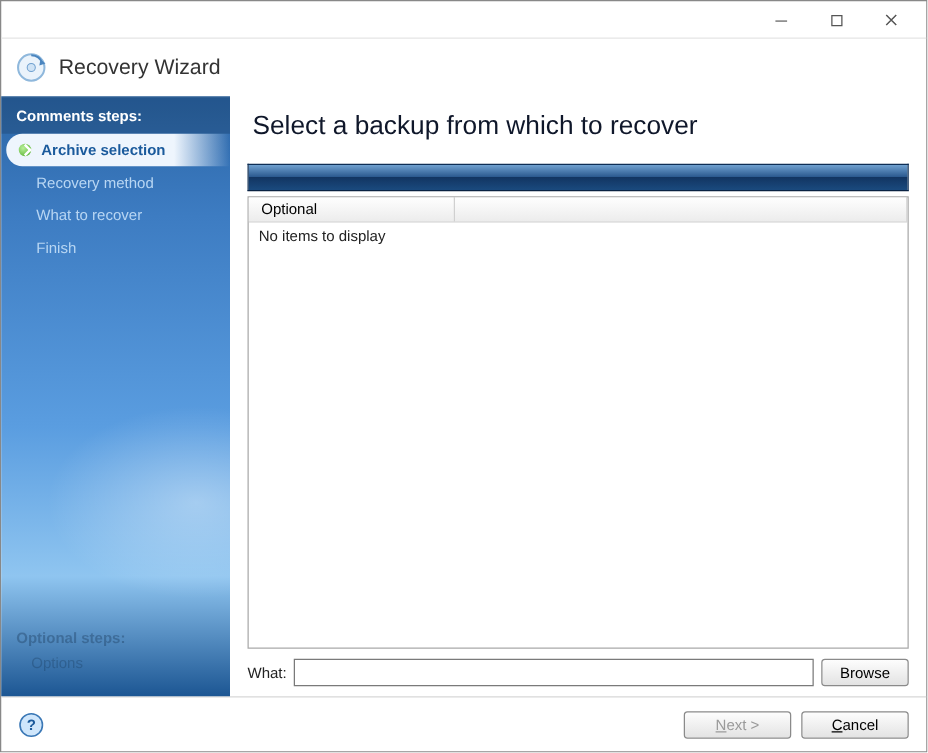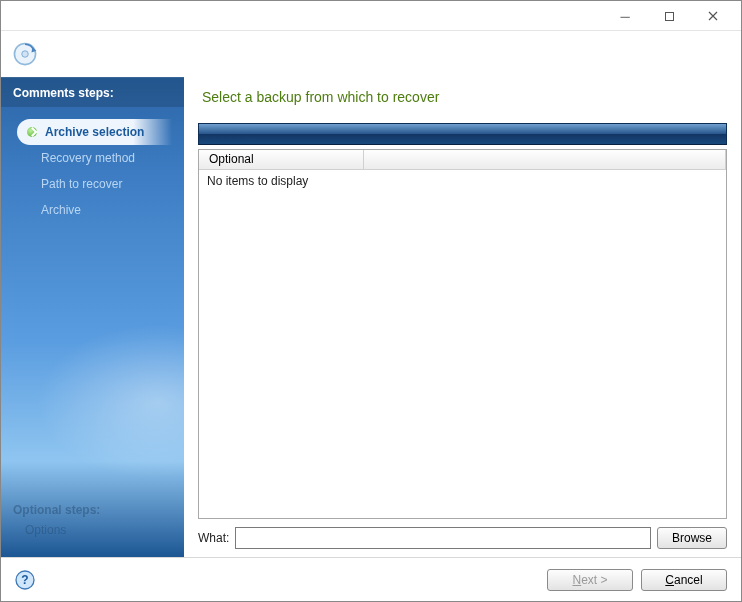--- a/index.html
+++ b/index.html
@@ -18,31 +18,31 @@
     .header .icon-wrap { width: 28px; height: 28px; margin-right: 8px; display: flex; align-items: center; justify-content: center; }
     .header .icon-wrap svg { width: 26px; height: 26px; }
     .header .title { font-size: 17px; color: #333; }
 
     .body { flex: 1; display: flex; min-height: 0; }
 
     
     .sidebar { width: 183px; background: linear-gradient(to bottom, #2a65a6 0%, #3d7cc2 20%, #5a9de0 55%, #8fc5f0 80%, #1c5693 100%); color: #fff; position: relative; overflow: hidden; }
     .sidebar::after { content: ""; position: absolute; bottom: 45px; left: -40px; width: 280px; height: 220px; background: radial-gradient(ellipse 170px 110px at 70% 50%, rgba(255,255,255,0.35), rgba(255,255,255,0) 70%); pointer-events: none; }
     .side-head { height: 30px; background: rgba(0,0,0,0.15); display: flex; align-items: center; padding: 0 12px; font-size: 12px; font-weight: 600; border-top: 1px solid rgba(255,255,255,0.1); }
-    .steps { padding: 12px; }
+    .steps { padding: 0; }
     .step { height: 26px; display: flex; align-items: center; padding: 0 12px 0 28px; font-size: 12px; color: #b8d6f3; position: relative; cursor: pointer; }
     .step.active { background: linear-gradient(to right, #eef5fd 0%, #eef5fd 75%, rgba(238,245,253,0) 100%); color: #1a5a9c; font-weight: 600; border-radius: 14px 0 0 14px; margin-left: 4px; }
     .step.active::before { content: ""; position: absolute; left: 10px; top: 50%; transform: translateY(-50%); width: 10px; height: 10px; background: radial-gradient(circle at 35% 35%, #b9f09a, #46a61f); border-radius: 50%; }
     .step.active::after { content: ""; position: absolute; left: 12px; top: 50%; transform: translateY(-50%) rotate(-45deg); width: 5px; height: 5px; border-right: 2px solid #fff; border-bottom: 2px solid #fff; }
     .optional { position: absolute; bottom: 40px; left: 12px; font-size: 12px; color: rgba(20,50,80,0.35); font-weight: 600; }
     .optional-sub { position: absolute; bottom: 20px; left: 24px; font-size: 12px; color: rgba(20,50,80,0.3); }
 
     
     .main { flex: 1; display: flex; flex-direction: column; padding: 12px 14px 8px 14px; min-width: 0; }
-    .main-title { font-size: 14px; color: #4d7c0f; margin: 0 0 18px 4px; }
+    .main-title { font-size: 21px; color: #0f172a; margin: 0 0 18px 4px; }
 
     .blue-bar { height: 22px; background: linear-gradient(to bottom, #6fa0cf 0%, #2a588e 48%, #123562 50%, #1a4a7e 100%); border: 1px solid #0e2e55; border-bottom: 1px solid #0a2242; margin-bottom: 4px; }
 
     .listpanel { border: 1px solid #a9a9a9; display: flex; flex-direction: column; flex: 1; min-height: 0; background: #fff; }
     .colhead { display: flex; height: 20px; border-bottom: 1px solid #d0d0d0; }
     .colhead .col { font-size: 12px; padding: 2px 10px; background: linear-gradient(to bottom, #fefefe, #ececec); border-right: 1px solid #d0d0d0; }
     .colhead .col:first-child { width: 165px; }
     .colhead .col:last-child { flex: 1; }
     .listbody { flex: 1; padding: 4px 8px; font-size: 12px; color: #222; overflow: auto; }
 
@@ -78,37 +78,38 @@
 
   <div class="header">
     <span class="icon-wrap">
       <svg viewBox="0 0 32 32">
         <circle cx="16" cy="16" r="13" fill="#eaf3fb" stroke="#8fb8dc" stroke-width="2"></circle>
         <circle cx="16" cy="16" r="4" fill="#cfe3f5" stroke="#6fa0cf" stroke-width="1"></circle>
         <path d="M16 4 A12 12 0 0 1 27 12" fill="none" stroke="#4a85bf" stroke-width="2"></path>
         <polygon points="25,8 30,12 24,14" fill="#4a85bf"></polygon>
       </svg>
     </span>
+    <span class="title">Recovery Wizard</span>
   </div>
 
   <div class="body">
     <div class="sidebar">
       <div class="side-head">Comments steps:</div>
       <div class="steps">
         <div class="step active">
             <span>Archive selection</span>
           </div>
         <div class="step">
             <span>Recovery method</span>
           </div>
         <div class="step">
-            <span>Path to recover</span>
+            <span>What to recover</span>
           </div>
         <div class="step">
-            <span>Archive</span>
+            <span>Finish</span>
           </div>
       </div>
       <div class="optional">Optional steps:</div>
       <div class="optional-sub">Options</div>
     </div>
 
     <div class="main">
       <div class="main-title">Select a backup from which to recover</div>
       <div class="blue-bar"></div>
       <div class="listpanel">

